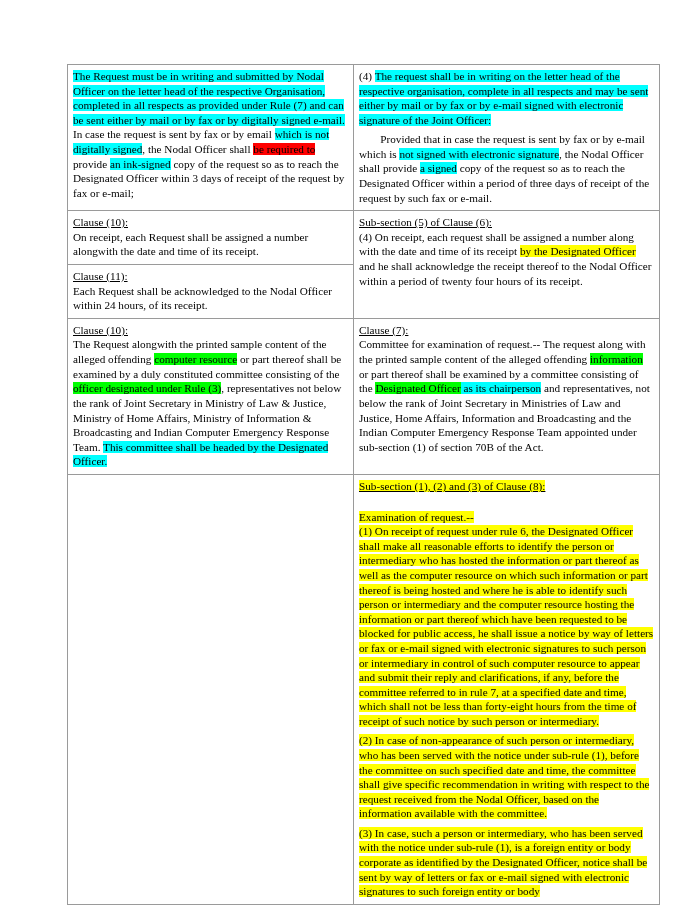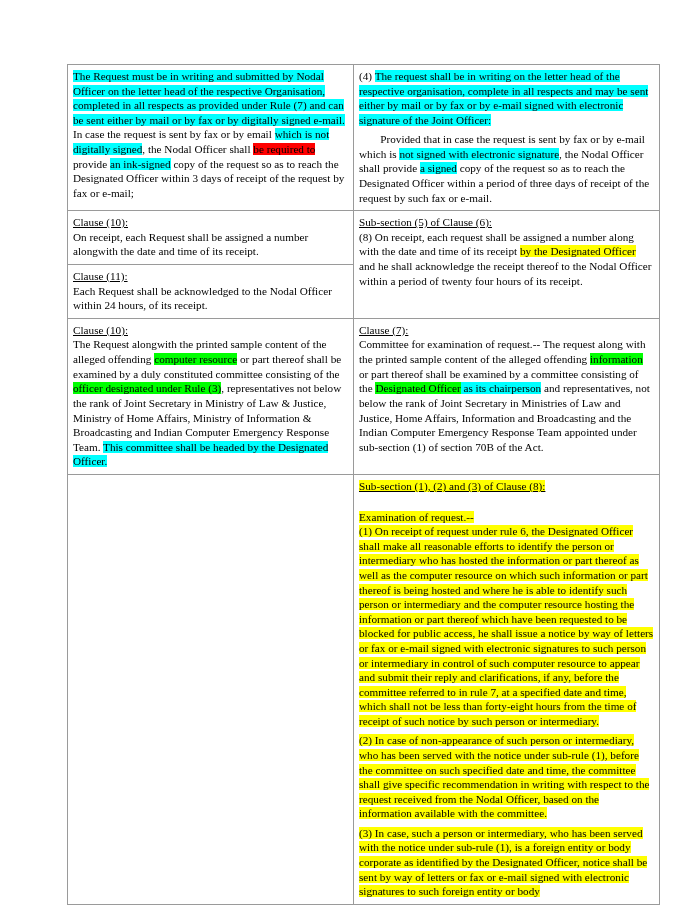--- a/index.html
+++ b/index.html
@@ -86,21 +86,21 @@
       </td>
     </tr>
 
     <tr>
       <td class="col-left">
         <p class="para"><span class="hdr">Clause (10):</span></p>
         <p class="para" style="margin-top:0"><span>On receipt, each Request shall be assigned a number alongwith the date and time of its receipt.</span></p>
       </td>
       <td class="col-right" rowspan="2">
         <p class="para"><span class="hdr">Sub-section (5) of Clause (6):</span></p>
-        <p class="para" style="margin-top:0"><span>(8) On receipt, each request shall be assigned a number along with the date and time of its receipt </span><span class="hl-yellow">by the Designated Officer</span><span> and he shall acknowledge the receipt thereof to the Nodal Officer within a period of twenty four hours of its receipt.</span></p>
+        <p class="para" style="margin-top:0"><span>(4) On receipt, each request shall be assigned a number along with the date and time of its receipt </span><span class="hl-yellow">by the Designated Officer</span><span> and he shall acknowledge the receipt thereof to the Nodal Officer within a period of twenty four hours of its receipt.</span></p>
       </td>
     </tr>
 
     <tr>
       <td class="col-left">
         <p class="para"><span class="hdr">Clause (11):</span></p>
         <p class="para" style="margin-top:0"><span>Each Request shall be acknowledged to the Nodal Officer within 24 hours, of its receipt.</span></p>
       </td>
     </tr>
 

